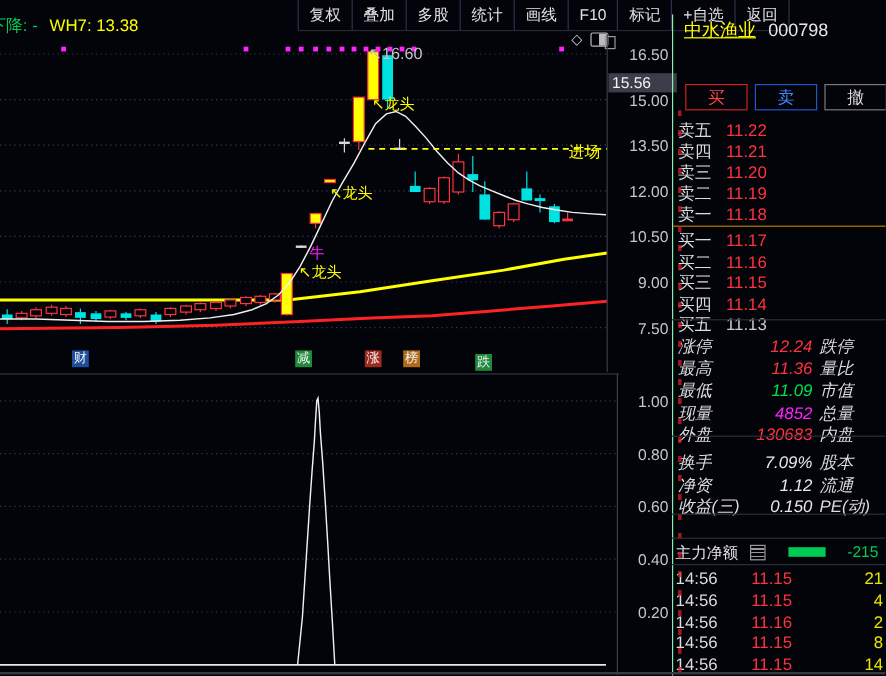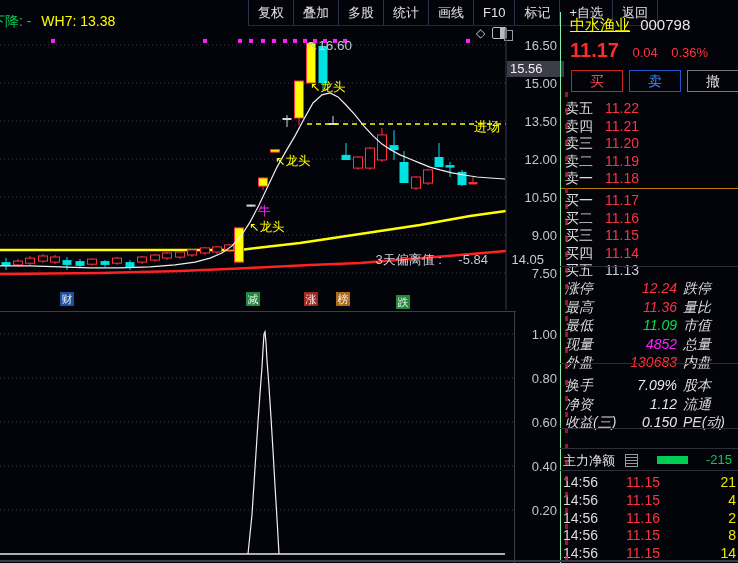--- a/index.html
+++ b/index.html
@@ -223,25 +223,20 @@
   </div>
 <div class="abs" id="axis-sub">
     <div class="yaxis-label" style="left:507px;top:327px">1.00</div>
     <div class="yaxis-label" style="left:507px;top:371px">0.80</div>
     <div class="yaxis-label" style="left:507px;top:415px">0.60</div>
     <div class="yaxis-label" style="left:507px;top:459px">0.40</div>
     <div class="yaxis-label" style="left:507px;top:503px">0.20</div>
   </div>
 
 <div class="abs" id="overlay-lines">
-    <div class="ovl-row">
-      <span class="ovl-label">3天偏离值 :</span>
-      <span class="ovl-v1">-5.84</span>
-      <span class="ovl-v2">14.05</span>
-    </div>
   </div>
 
 <div id="annotations">
     <div class="anno" style="left:307px;top:37px;color:#c4c4cc;font-size:13.5px"><span>↖</span><span>16.60</span></div>
     <div class="anno" style="left:310px;top:79px;color:#ffff00;font-size:12.5px"><span>↖</span><span>龙头</span></div>
     <div class="anno" style="left:275px;top:153px;color:#ffff00;font-size:12.5px"><span>↖</span><span>龙头</span></div>
     <div class="anno" style="left:249px;top:219px;color:#ffff00;font-size:12.5px"><span>↖</span><span>龙头</span></div>
     <div class="anno" style="left:258px;top:203px;color:#ff22ff;font-size:12.5px"><span>牛</span></div>
     <div class="anno" style="left:474px;top:118px;color:#ffff00;font-size:13px"><span>进场</span></div>
   </div>
@@ -250,25 +245,20 @@
     <div class="badge abs" style="left:246px;top:292px;background:#1f8a3d">减</div>
     <div class="badge abs" style="left:304px;top:292px;background:#9e2a1d">涨</div>
     <div class="badge abs" style="left:336px;top:292px;background:#b06a1a">榜</div>
     <div class="badge abs" style="left:396px;top:295px;background:#1f8a3d">跌</div>
   </div>
 
 <div class="abs" id="right-panel">
   <div id="stock-header">
     <span id="stock-name">中水渔业</span>
     <span id="stock-code">000798</span>
-  </div>
-  <div id="price-row">
-    <span id="last-price">11.17</span>
-    <span id="price-chg">0.04</span>
-    <span id="price-pct">0.36%</span>
   </div>
   <div id="btn-row">
       <div class="trade-btn" style="left:10px;color:#ff4444;border:1px solid #cc2222">买</div>
       <div class="trade-btn" style="left:68px;color:#4488ff;border:1px solid #2255cc">卖</div>
       <div class="trade-btn" style="left:126px;color:#dddddd;border:1px solid #7a7a7a">撤</div>
     </div>
   <div id="order-book">
       <div class="order-row" style="top:88px">
         <span class="order-label">卖五</span>
         <span class="order-price" style="color:#ff3340">11.22</span>

